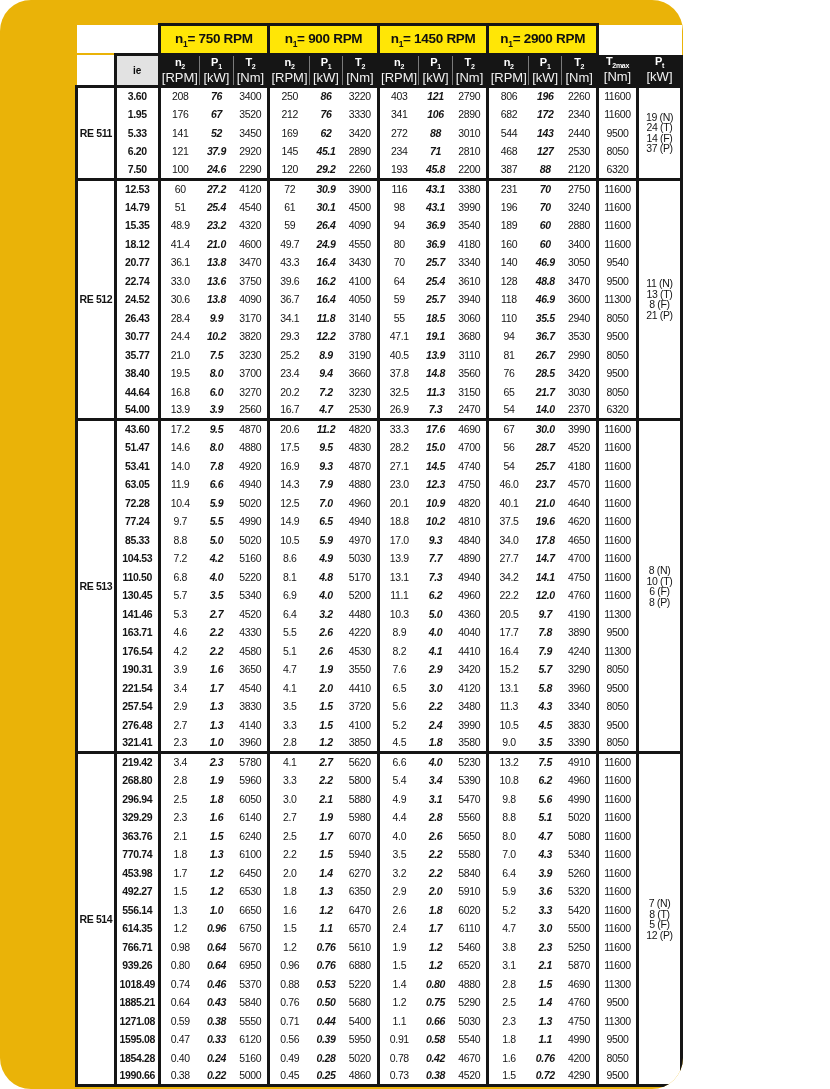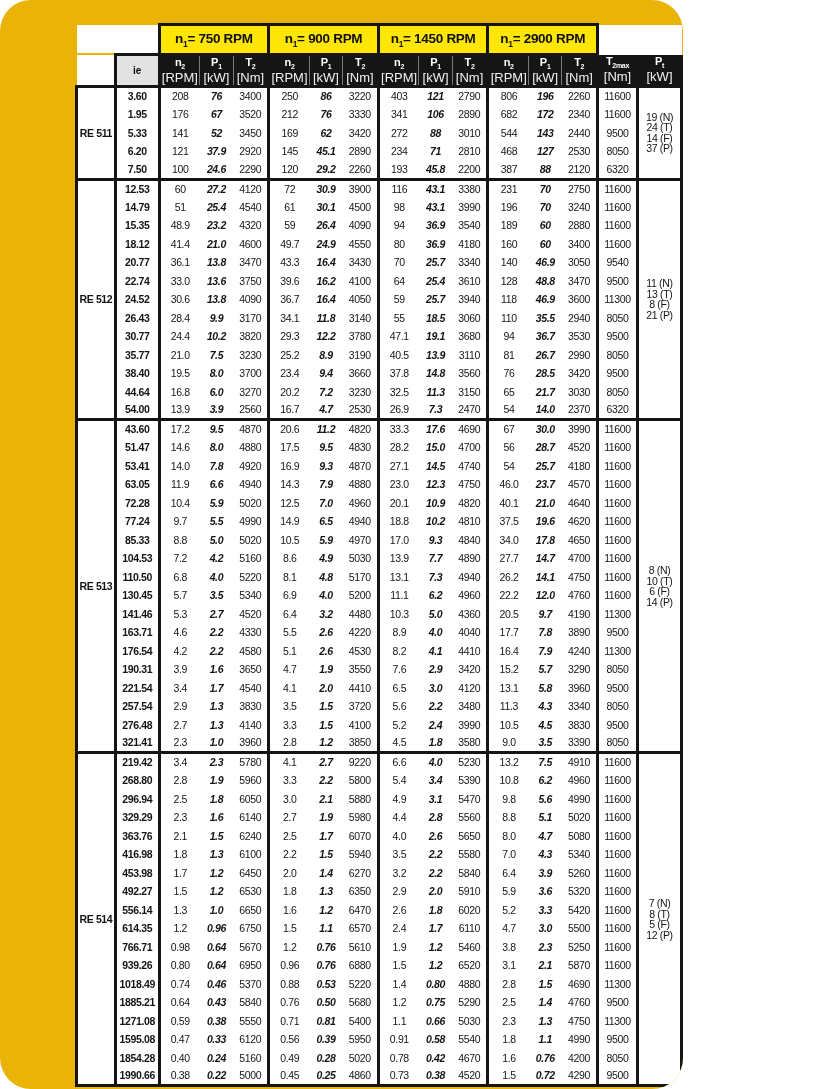--- a/index.html
+++ b/index.html
@@ -443,21 +443,21 @@
           <td class="p1">17.6</td>
           <td class="t2">4690</td>
           <td class="n2 gb">67</td>
           <td class="p1">30.0</td>
           <td class="t2">3990</td>
           <td class="t2max">11600</td>
           <td class="pt" rowspan="18">
             <div>8 (N)</div>
             <div>10 (T)</div>
             <div>6 (F)</div>
-            <div>14 (P)</div>
+            <div>8 (P)</div>
           </td>
         </tr>
         <tr>
           <td class="ie">51.47</td>
           <td class="n2 gb">14.6</td>
           <td class="p1">8.0</td>
           <td class="t2">4880</td>
           <td class="n2 gb">17.5</td>
           <td class="p1">9.5</td>
           <td class="t2">4830</td>
@@ -569,21 +569,21 @@
           <td class="ie">110.50</td>
           <td class="n2 gb">6.8</td>
           <td class="p1">4.0</td>
           <td class="t2">5220</td>
           <td class="n2 gb">8.1</td>
           <td class="p1">4.8</td>
           <td class="t2">5170</td>
           <td class="n2 gb">13.1</td>
           <td class="p1">7.3</td>
           <td class="t2">4940</td>
-          <td class="n2 gb">26.2</td>
+          <td class="n2 gb">34.2</td>
           <td class="p1">14.1</td>
           <td class="t2">4750</td>
           <td class="t2max">11600</td>
         </tr>
         <tr>
           <td class="ie">130.45</td>
           <td class="n2 gb">5.7</td>
           <td class="p1">3.5</td>
           <td class="t2">5340</td>
           <td class="n2 gb">6.9</td>
@@ -728,21 +728,21 @@
       </tbody>
       <tbody class="grp">
         <tr>
           <td class="model" rowspan="18">RE 514</td>
           <td class="ie">219.42</td>
           <td class="n2 gb">3.4</td>
           <td class="p1">2.3</td>
           <td class="t2">5780</td>
           <td class="n2 gb">4.1</td>
           <td class="p1">2.7</td>
-          <td class="t2">9220</td>
+          <td class="t2">5620</td>
           <td class="n2 gb">6.6</td>
           <td class="p1">4.0</td>
           <td class="t2">5230</td>
           <td class="n2 gb">13.2</td>
           <td class="p1">7.5</td>
           <td class="t2">4910</td>
           <td class="t2max">11600</td>
           <td class="pt" rowspan="18">
             <div>7 (N)</div>
             <div>8 (T)</div>
@@ -808,21 +808,21 @@
           <td class="t2">6070</td>
           <td class="n2 gb">4.0</td>
           <td class="p1">2.6</td>
           <td class="t2">5650</td>
           <td class="n2 gb">8.0</td>
           <td class="p1">4.7</td>
           <td class="t2">5080</td>
           <td class="t2max">11600</td>
         </tr>
         <tr>
-          <td class="ie">416.98</td>
+          <td class="ie">770.74</td>
           <td class="n2 gb">1.8</td>
           <td class="p1">1.3</td>
           <td class="t2">6100</td>
           <td class="n2 gb">2.2</td>
           <td class="p1">1.5</td>
           <td class="t2">5940</td>
           <td class="n2 gb">3.5</td>
           <td class="p1">2.2</td>
           <td class="t2">5580</td>
           <td class="n2 gb">7.0</td>
@@ -957,21 +957,21 @@
           <td class="p1">1.4</td>
           <td class="t2">4760</td>
           <td class="t2max">9500</td>
         </tr>
         <tr>
           <td class="ie">1271.08</td>
           <td class="n2 gb">0.59</td>
           <td class="p1">0.38</td>
           <td class="t2">5550</td>
           <td class="n2 gb">0.71</td>
-          <td class="p1">0.81</td>
+          <td class="p1">0.44</td>
           <td class="t2">5400</td>
           <td class="n2 gb">1.1</td>
           <td class="p1">0.66</td>
           <td class="t2">5030</td>
           <td class="n2 gb">2.3</td>
           <td class="p1">1.3</td>
           <td class="t2">4750</td>
           <td class="t2max">11300</td>
         </tr>
         <tr>

